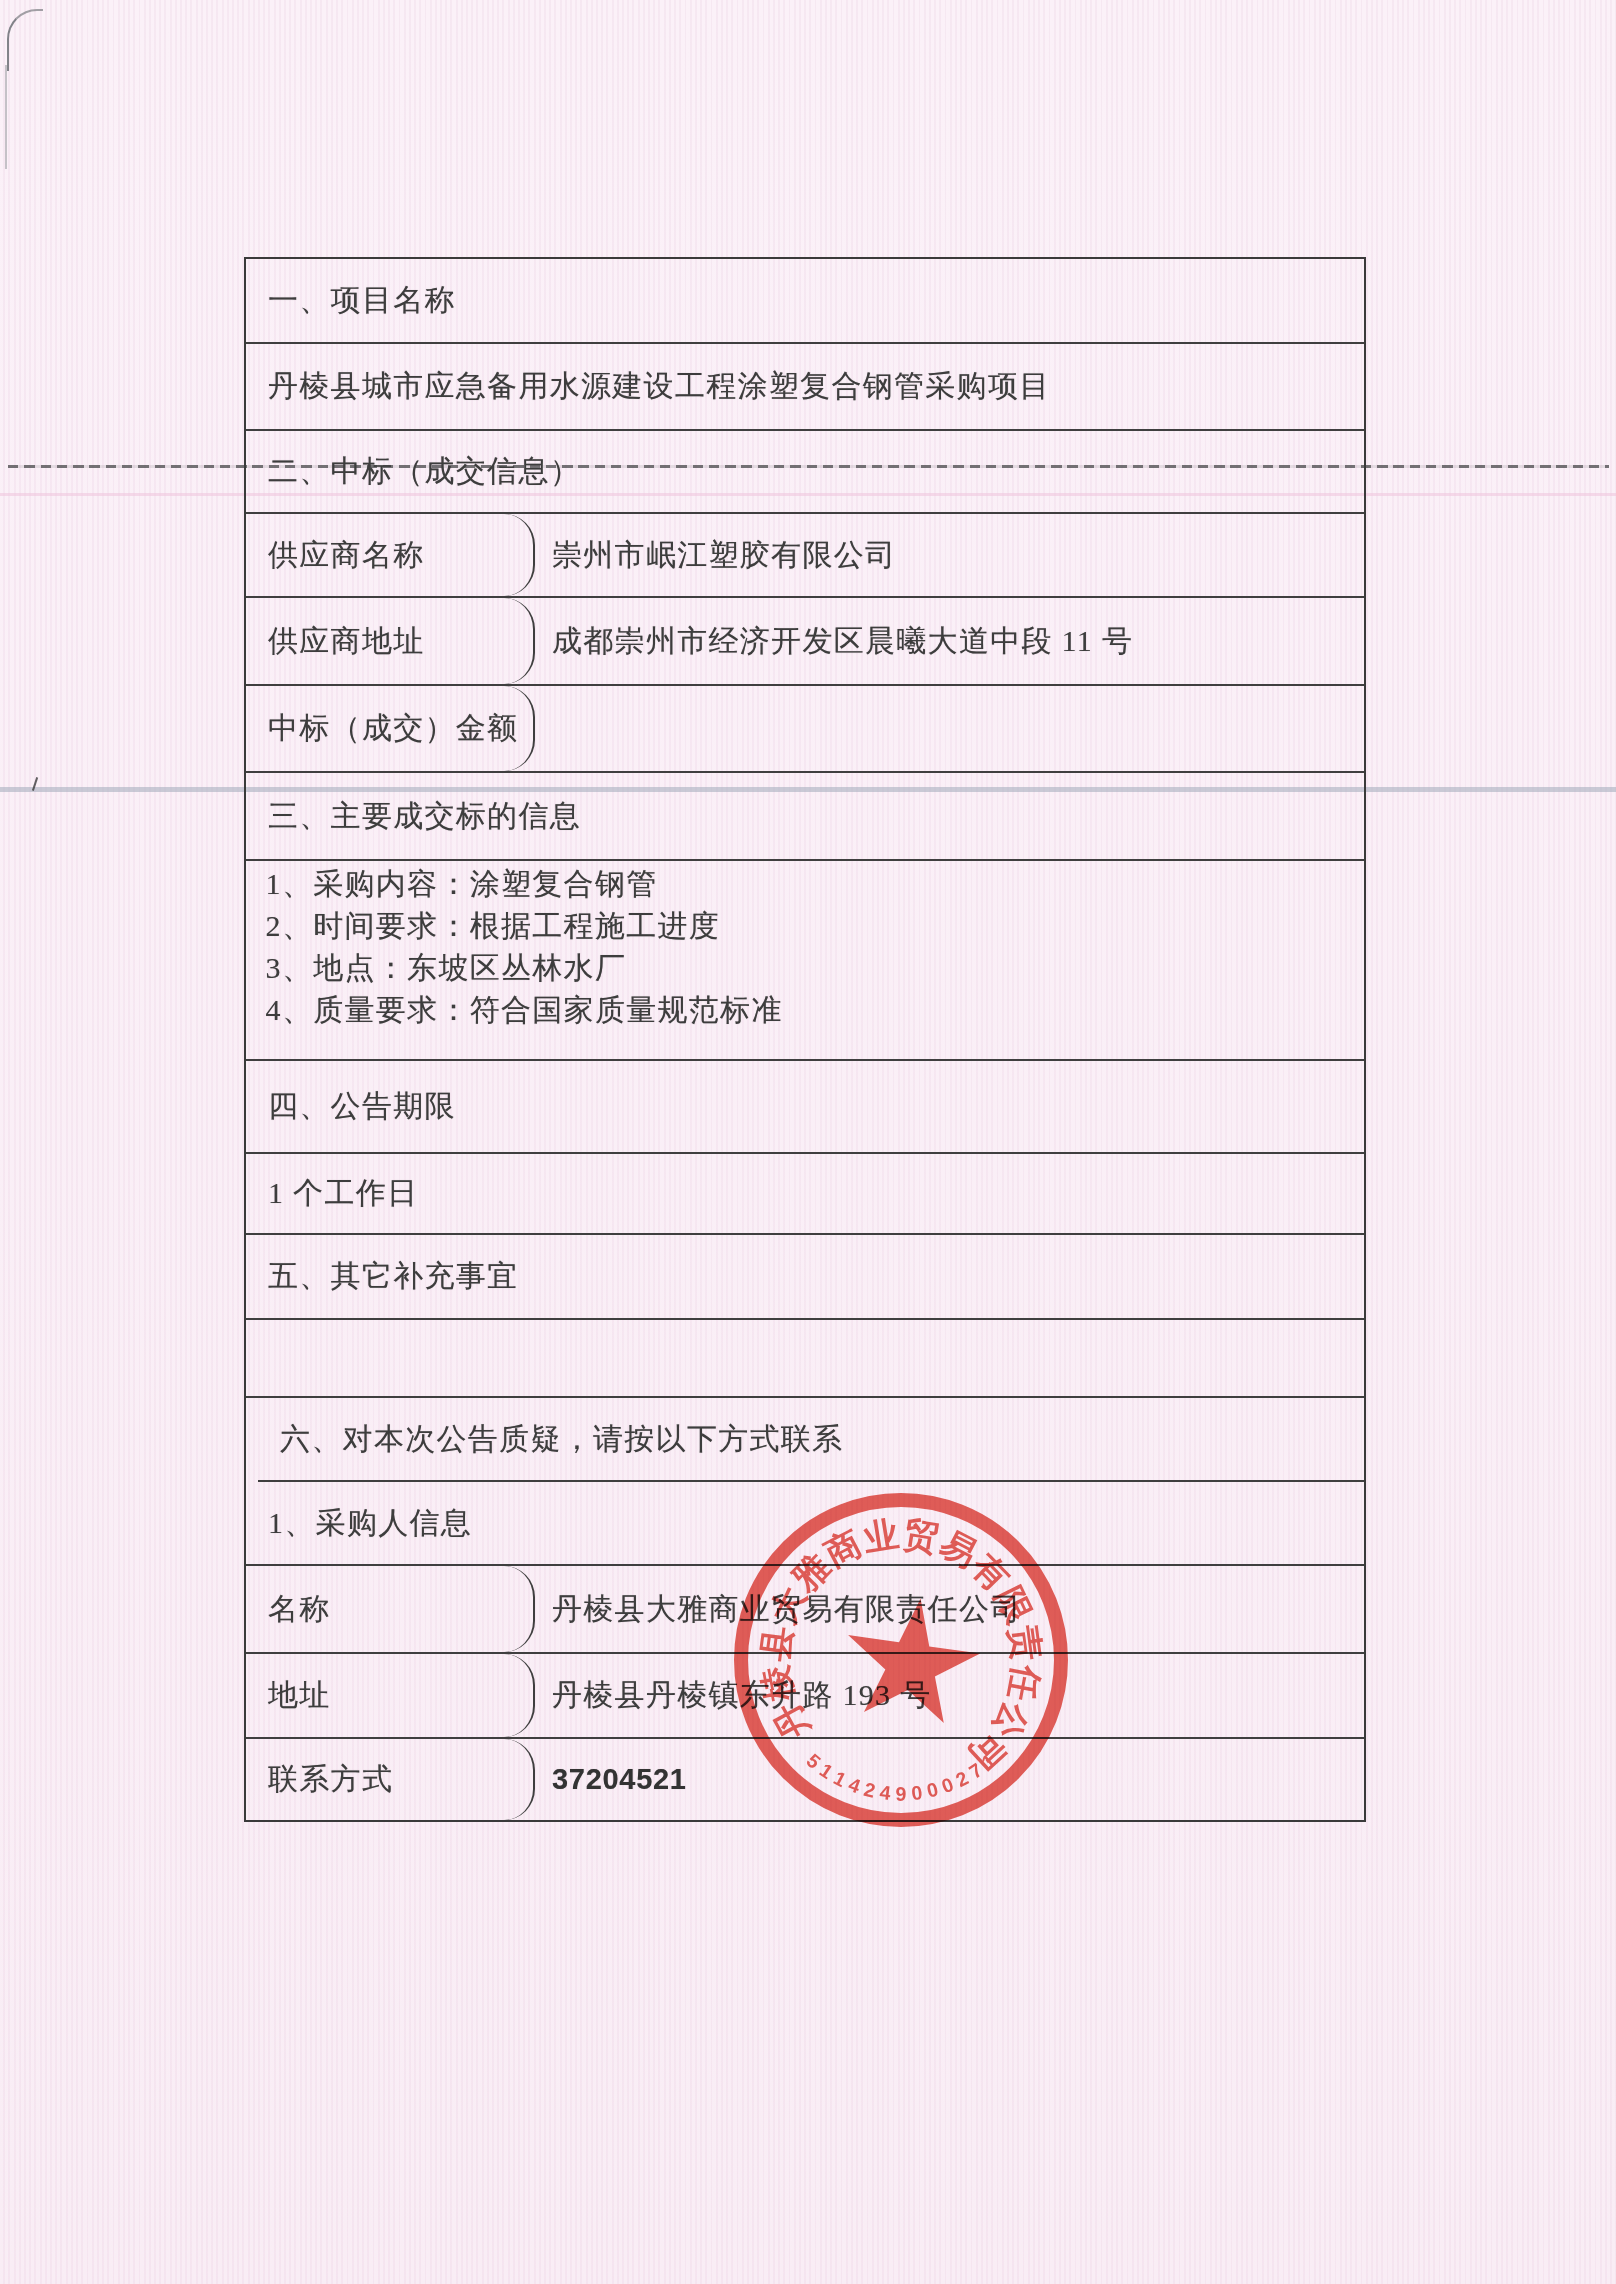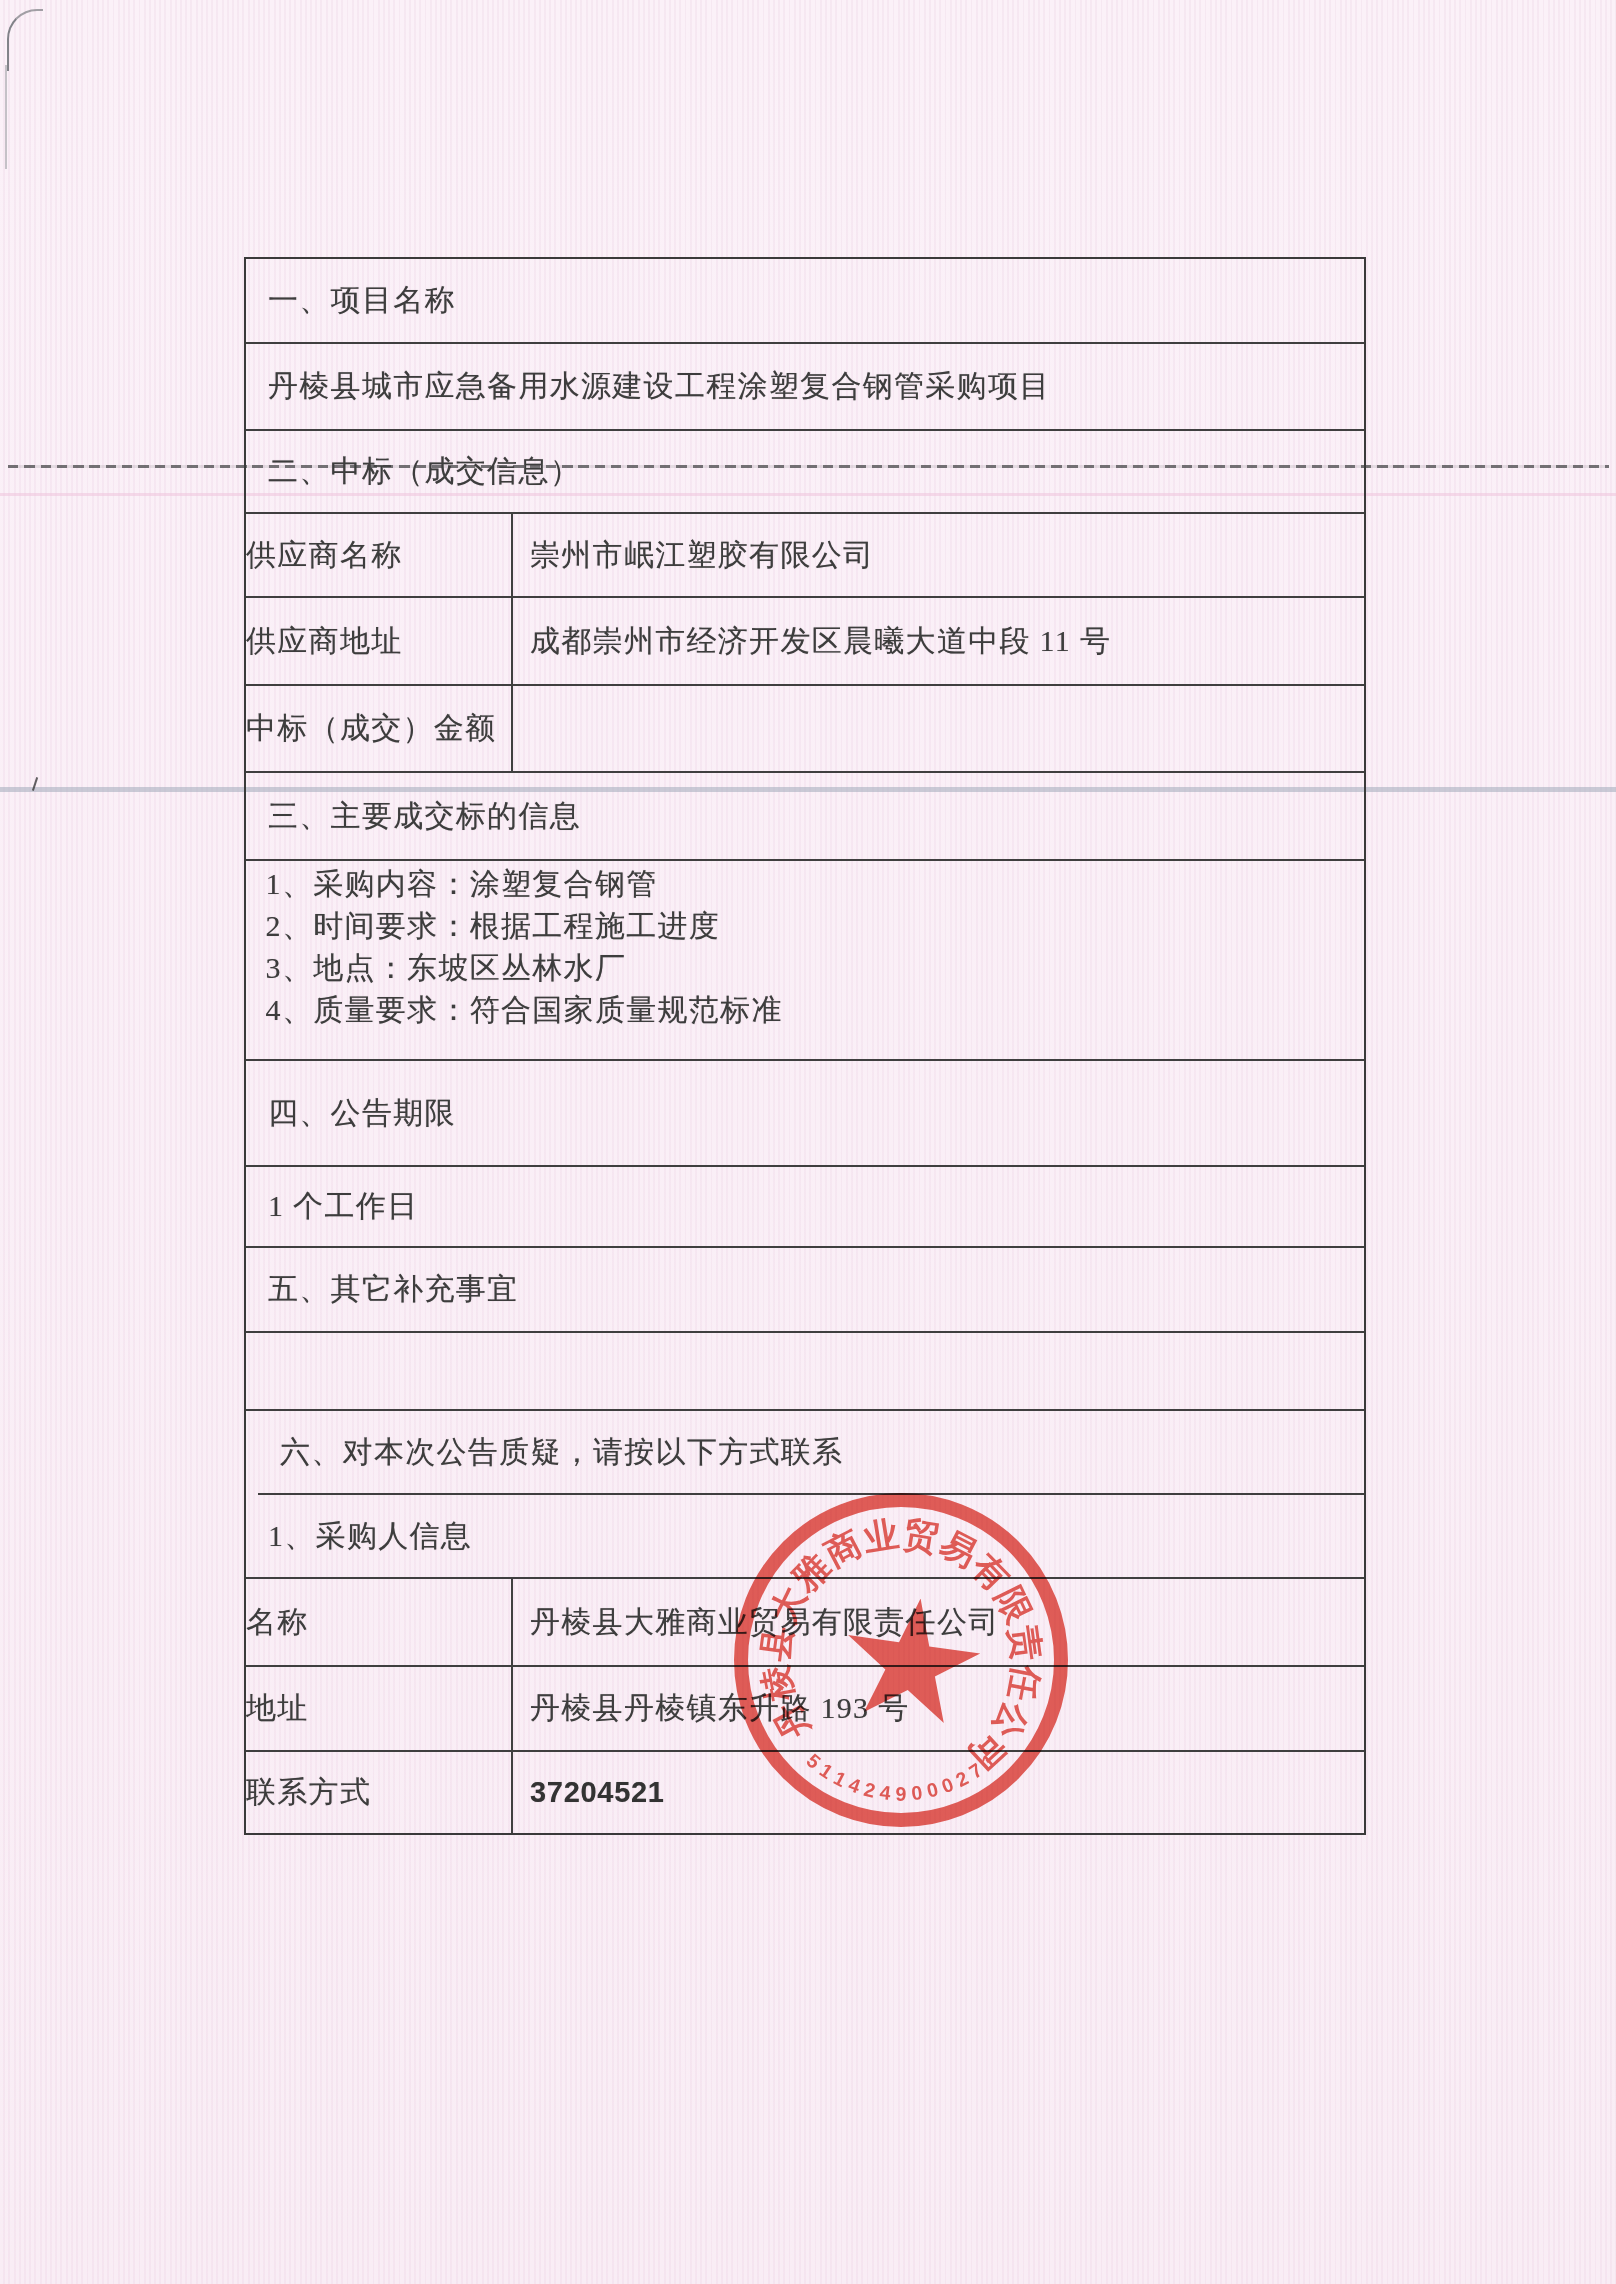--- a/index.html
+++ b/index.html
@@ -46,28 +46,28 @@
   }
   .row{
     position:relative;display:flex;align-items:center;
     border-bottom:2px solid #3f3f3f;box-sizing:border-box;
     font-size:30px;letter-spacing:1.3px;
     text-shadow:0 0 0.7px rgba(60,60,60,.45);
   }
   .row:last-child{border-bottom:none;}
   .r1{height:85px;} .r2{height:87px;} .r3{height:83px;}
   .r4{height:84px;} .r5{height:88px;} .r6{height:87px;}
-  .r7{height:88px;} .r8{height:200px;} .r9{height:106px;align-items:center;}
+  .r7{height:88px;} .r8{height:200px;} .r9{height:93px;align-items:center;}
   .r10{height:81px;} .r11{height:85px;} .r12{height:78px;}
   .r13{height:84px;margin-left:12px;} .r14{height:84px;} .r15{height:88px;}
   .r16{height:85px;} .r17{height:81px;}
   .full-cell{padding-left:22px;flex:1;}
   .label-cell{
     width:265px;min-width:265px;align-self:stretch;display:flex;align-items:center;
-    border-right:2px solid #3f3f3f;box-sizing:content-box;
+    padding-left:22px;border-right:2px solid #3f3f3f;box-sizing:content-box;border-radius:31px;
   }
   .value-cell{flex:1;padding-left:17px;}
   .num-value{
     font-family:"Liberation Sans","DejaVu Sans",sans-serif;
     font-weight:bold;font-size:29px;letter-spacing:0.7px;color:#333;
   }
   .list-cell{
     flex:1;display:flex;flex-direction:column;justify-content:center;
     padding-left:19.6px;padding-bottom:27px;line-height:42px;
   }

